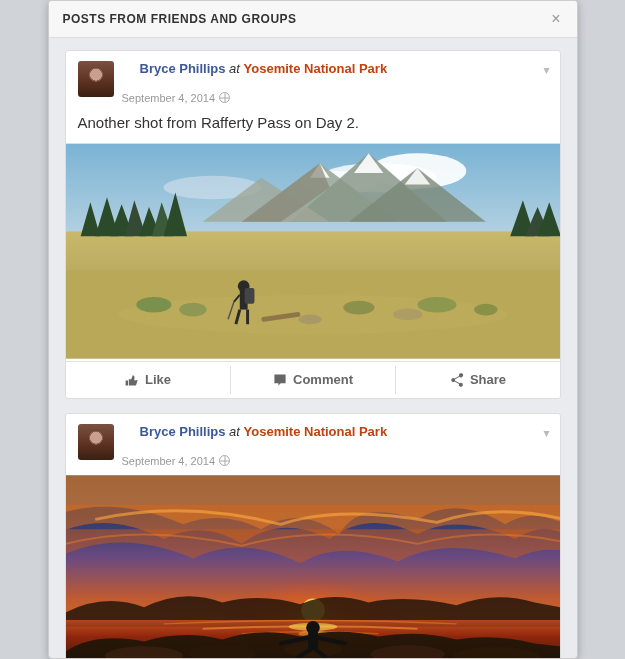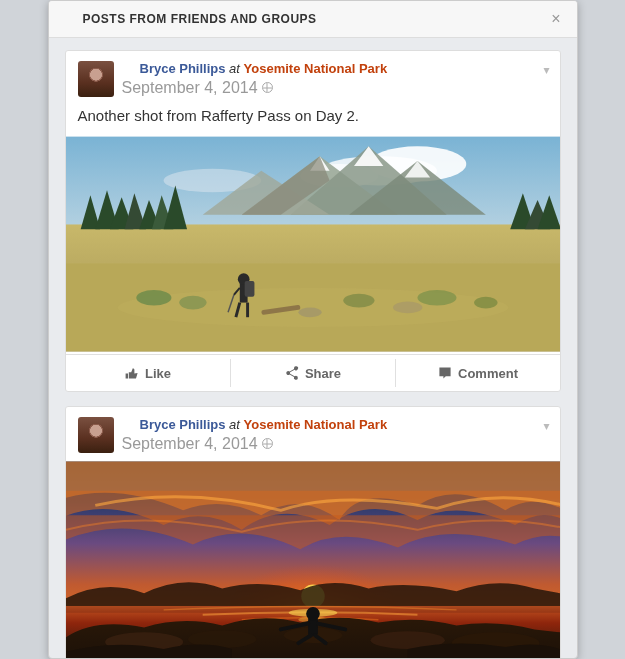--- a/index.html
+++ b/index.html
@@ -27,21 +27,20 @@
       display: flex;
       align-items: center;
       justify-content: space-between;
     }
     .modal-title {
       font-size: 12px;
       font-weight: 700;
       color: #333;
       letter-spacing: 0.5px;
       text-transform: uppercase;
-      margin-left: 20px;
     }
     .modal-close {
       color: #999;
       font-size: 16px;
       cursor: pointer;
       line-height: 1;
       background: none;
       border: none;
       padding: 0 2px;
     }
@@ -95,23 +94,23 @@
     .at-text {
       color: #333;
       font-style: italic;
     }
     .location-link {
       color: #c2410c;
       cursor: pointer;
       font-weight: bold;
     }
     .post-date {
-      font-size: 16px;
+      font-size: 11px;
       color: #999;
-      margin-top: 1px;
+      margin-top: 14px;
       display: flex;
       align-items: center;
       gap: 4px;
     }
     .globe-icon {
       display: inline-block;
       width: 11px;
       height: 11px;
       border: 1.5px solid #aaa;
       border-radius: 50%;
@@ -304,30 +303,30 @@
         </svg>
       </div>
       <div class="post-actions">
         <button class="action-btn">
           <svg class="thumb-svg" viewBox="0 0 20 20">
             <path d="M2 10.5V17h3V10.5H2zm4-1V17h9l2-7-4 .5V6c0-1-1-2-2-2L9 9H6z" fill="#666"></path>
           </svg>
           <span>Like</span>
         </button>
         <button class="action-btn">
+          <svg class="comment-svg" viewBox="0 0 20 20">
+            <path d="M3 3h14v11H11l-3 3v-3H3V3z" fill="#666"></path>
+          </svg>
+          <span>Comment</span>
+        </button>
+        <button class="action-btn">
           <svg class="share-svg" viewBox="0 0 20 20">
             <path d="M15 13.5a2.5 2.5 0 0 0-1.7.7L7.6 10.9A2.5 2.5 0 0 0 7.5 10a2.5 2.5 0 0 0 .1-.9L13.2 5.8A2.5 2.5 0 1 0 12.5 4a2.5 2.5 0 0 0 .1.9L7.1 8.2a2.5 2.5 0 1 0 0 3.6l5.4 3.3a2.5 2.5 0 1 0 2.5-1.6z" fill="#666"></path>
           </svg>
           <span>Share</span>
-        </button>
-        <button class="action-btn">
-          <svg class="comment-svg" viewBox="0 0 20 20">
-            <path d="M3 3h14v11H11l-3 3v-3H3V3z" fill="#666"></path>
-          </svg>
-          <span>Comment</span>
         </button>
       </div>
     </div>
 
     <div class="post-card">
       <div class="post-header">
         <div class="avatar avatar-art-1"></div>
         <div class="post-meta">
           <div class="post-author-line">
             <span class="author-name">Bryce Phillips</span>

